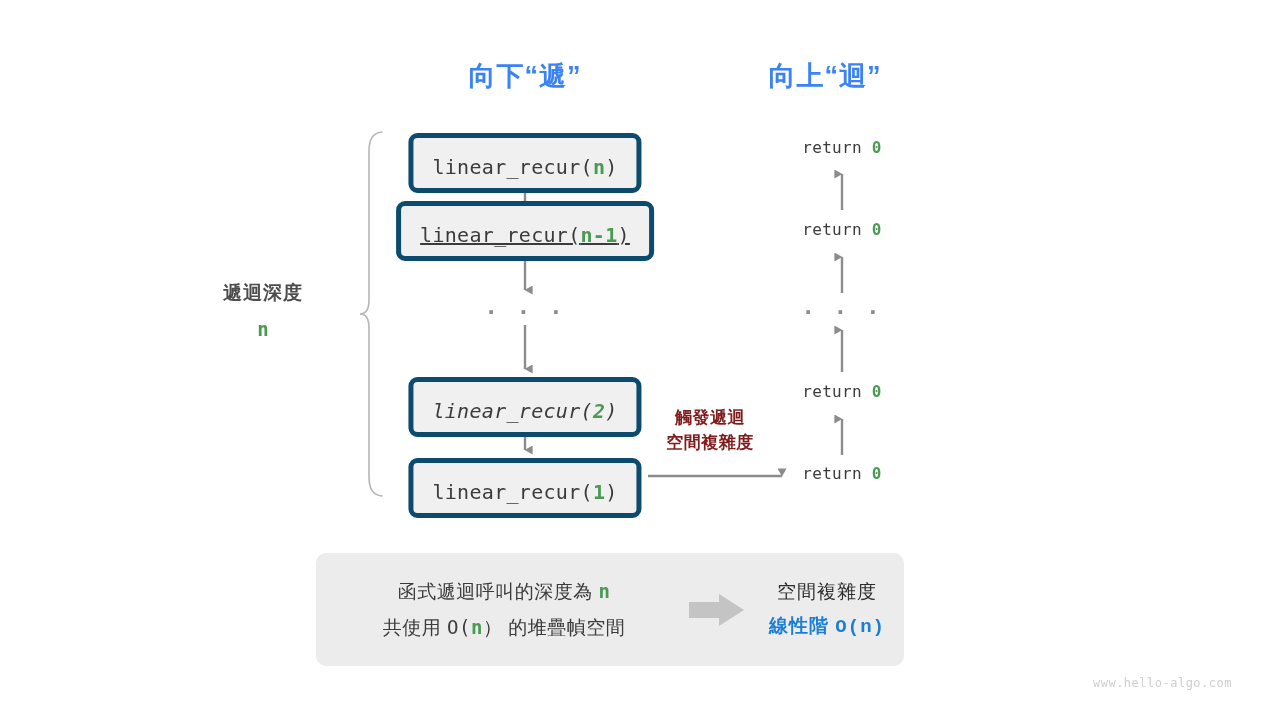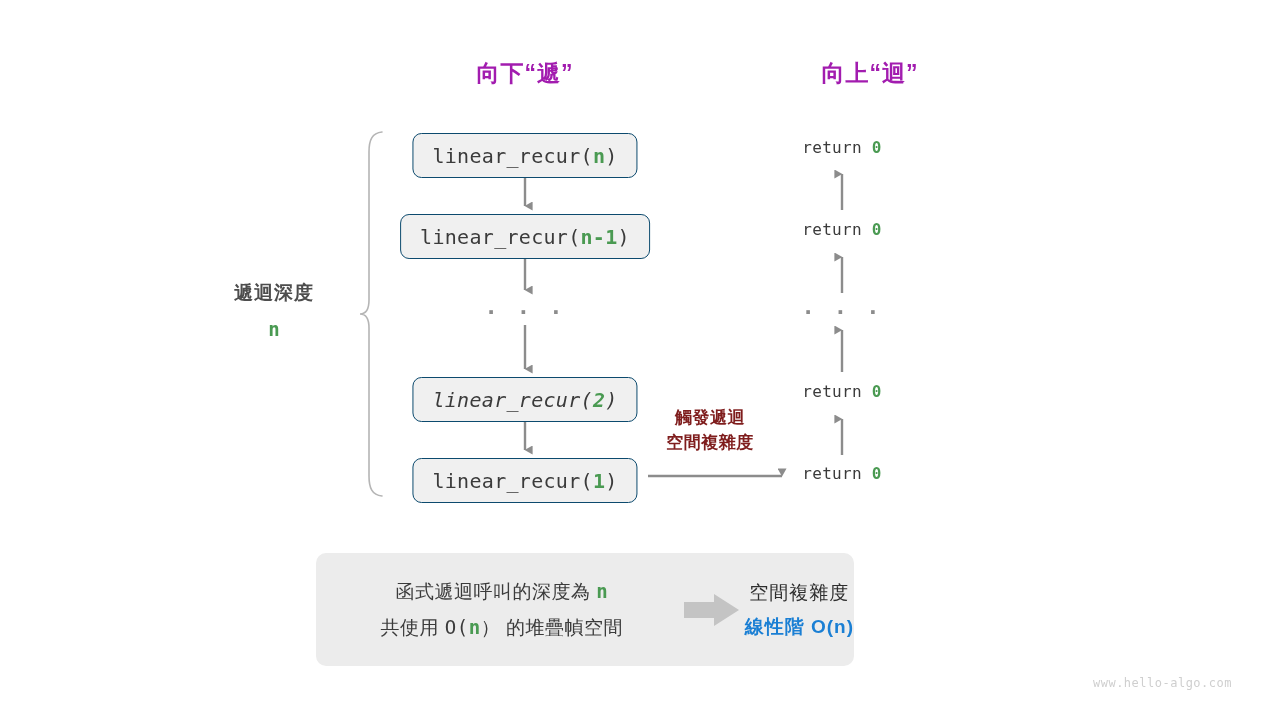--- a/index.html
+++ b/index.html
@@ -15,35 +15,35 @@
     position: relative;
   }
   .canvas {
     position: absolute;
     inset: 0;
   }
 
   
   .col-header {
     position: absolute;
-    font-size: 23px;
-    font-weight: bold;
-    color: #a21caf;
+    font-size: 27px;
+    font-weight: bold;
+    color: #3b82f6;
     letter-spacing: 1px;
     white-space: nowrap;
     text-align: center;
     transform: translateX(-50%);
   }
   #header-down { left: 525px; top: 58px; }
-  #header-up   { left: 870px; top: 58px; text-align: center; }
+  #header-up   { left: 825px; top: 58px; text-align: center; }
 
   
   .depth-label {
     position: absolute;
-    left: 274px;
+    left: 263px;
     top: 280px;
     width: 200px;
     transform: translateX(-50%);
     text-align: center;
     white-space: nowrap;
   }
   .depth-label .txt {
     display: block;
     font-size: 19px;
     font-weight: bold;
@@ -67,34 +67,34 @@
     width: 26px;
     height: 368px;
   }
 
   
   .code-box {
     position: absolute;
     left: 525px;
     transform: translateX(-50%);
     background: #f0f0f0;
-    border: 1px solid #0c4a6e;
+    border: 5px solid #0c4a6e;
     border-radius: 9px;
-    padding: 10px 19px 8px 19px;
+    padding: 17px 19px 8px 19px;
     font-family: "DejaVu Sans Mono", monospace;
     font-size: 20px;
     color: #3b3b3b;
     white-space: nowrap;
     line-height: 1.25;
     letter-spacing: 0.3px;
   }
   .code-box .var { color: #4a9a52; font-weight: bold; }
 
   #box-0 { top: 133px; }
-  #box-1 { top: 214px; }
+  #box-1 { top: 201px; text-decoration: underline; }
   #box-2 { top: 377px; font-style: italic; }
   #box-3 { top: 458px; }
 
   
   .dots {
     position: absolute;
     transform: translateX(-50%);
     font-family: "DejaVu Sans Mono", monospace;
     font-size: 22px;
     font-weight: bold;
@@ -143,21 +143,21 @@
     line-height: 1.45;
     white-space: nowrap;
     letter-spacing: 0.5px;
   }
 
   
   .summary {
     position: absolute;
     left: 316px;
     top: 553px;
-    width: 538px;
+    width: 588px;
     height: 113px;
     background: #ececec;
     border-radius: 10px;
     display: flex;
     align-items: center;
     justify-content: flex-start;
   }
   .summary-left {
     width: 360px;
     text-align: center;
@@ -195,21 +195,21 @@
     color: #2e2e2e;
     letter-spacing: 1px;
   }
   .summary-right .value {
     display: block;
     font-size: 19px;
     font-weight: bold;
     color: #1a7fd4;
     letter-spacing: 1px;
   }
-  .summary-right .value .mono { font-family: Liberation Sans, sans-serif; text-align: center; }
+  .summary-right .value .mono { font-family: Liberation Mono, monospace; text-align: center; }
 
   
   .watermark {
     position: absolute;
     right: 48px;
     top: 676px;
     font-family: "DejaVu Sans Mono", monospace;
     font-size: 12px;
     color: #cfcfcf;
     letter-spacing: 0.5px;

